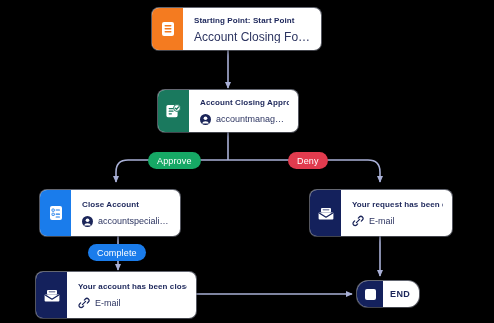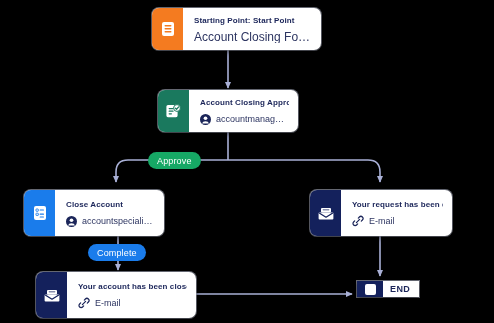--- a/index.html
+++ b/index.html
@@ -93,24 +93,24 @@
     white-space: nowrap;
     box-sizing: border-box;
   }
 
   
   .end-node {
     position: absolute;
     display: flex;
     align-items: center;
     background: #ffffff;
-    border-radius: 0;
+    border-radius: 11px;
     box-shadow: 0 2px 5px rgba(0,0,0,0.55), 0 0 0 1px rgba(200,205,225,0.55);
     overflow: hidden;
-    height: 16px;
+    height: 26px;
   }
   .end-icon-box {
     width: 26px;
     height: 26px;
     background: #14215c;
     display: flex;
     align-items: center;
     justify-content: center;
     flex: 0 0 26px;
   }
@@ -201,22 +201,25 @@
         </span>
         <span class="node-sub-text">accountmanager@exa...</span>
       </div>
     </div>
   </div>
 
   <div class="pill" style="left:148px; top:152px; background:#16a865;justify-content:flex-end;">
     <span>Approve</span>
   </div>
 
-
-  <div class="node" style="left:24px; top:190px; width:140px; height:46px;">
+  <div class="pill" style="left:288px; top:152px; background:#e13b4e;">
+    <span>Deny</span>
+  </div>
+
+  <div class="node" style="left:40px; top:190px; width:140px; height:46px;">
     <div class="node-icon" style="background:#1a7ceb;">
       <span>
         <svg class="glyph" width="14" height="16" viewBox="0 0 14 16">
           <rect x="1" y="1" width="12" height="14" rx="2" fill="#ffffff"></rect>
           <rect x="3" y="4" width="2.3" height="2.3" rx="0.5" fill="none" stroke="#1a7ceb" stroke-width="0.9"></rect>
           <rect x="3" y="8.2" width="2.3" height="2.3" rx="0.5" fill="none" stroke="#1a7ceb" stroke-width="0.9"></rect>
           <rect x="6.6" y="4.4" width="4.4" height="1.2" rx="0.6" fill="#1a7ceb"></rect>
           <rect x="6.6" y="8.6" width="4.4" height="1.2" rx="0.6" fill="#1a7ceb"></rect>
           <rect x="6.6" y="11.4" width="4.4" height="1.2" rx="0.6" fill="#1a7ceb"></rect>
         </svg>

